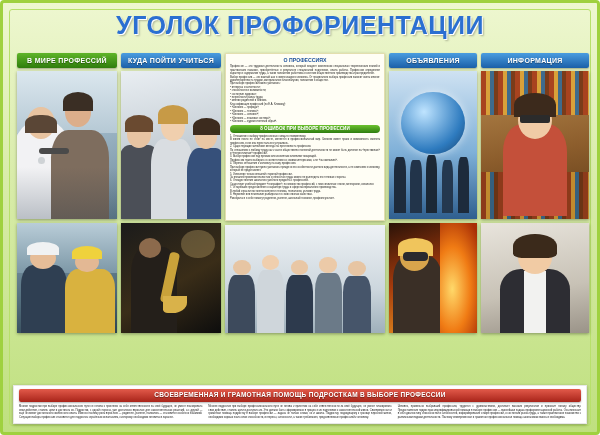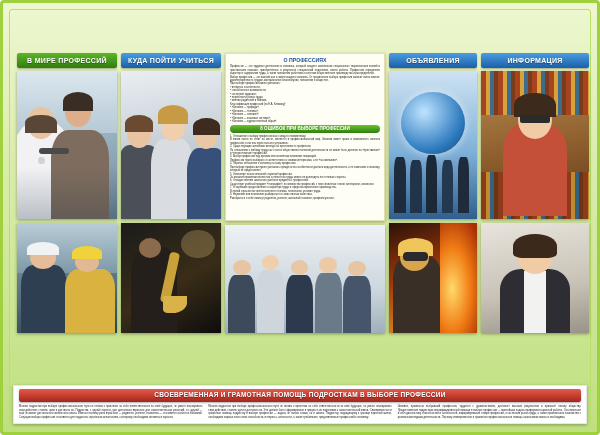--- a/index.html
+++ b/index.html
@@ -128,20 +128,21 @@
   .fig { position:absolute; border-radius:50%; }
   .shape { position:absolute; }
   .cap { position:absolute; left:0; right:0; bottom:0; height:35%; }
 </style>
 </head>
 <body>
 
 <div class="board">
   <div class="inner-frame"></div>
 
+  <div class="title">УГОЛОК ПРОФОРИЕНТАЦИИ</div>
 
   <div class="ribbon rb-green" style="left:14px; top:50px; width:100px;">В МИРЕ ПРОФЕССИЙ</div>
   <div class="ribbon rb-blue" style="left:118px; top:50px; width:100px;">КУДА ПОЙТИ УЧИТЬСЯ</div>
   <div class="ribbon rb-blue" style="left:386px; top:50px; width:88px;">ОБЪЯВЛЕНИЯ</div>
   <div class="ribbon rb-blue" style="left:478px; top:50px; width:108px;">ИНФОРМАЦИЯ</div>
 
   <div class="photo" style="left:14px; top:68px; width:100px; height:148px;">
     <div class="grad" style="background:linear-gradient(160deg,#cfe0ea 0%,#9fb8c8 45%,#6d8898 100%);"></div>
     <div class="shape" style="left:0;top:0;width:100%;height:42%;background:linear-gradient(180deg,#dbe7ee,#b6c9d5);"></div>
     <div class="shape" style="left:-6%;top:34%;width:62%;height:70%;background:#f2f2f4;border-radius:40% 40% 0 0;"></div>

